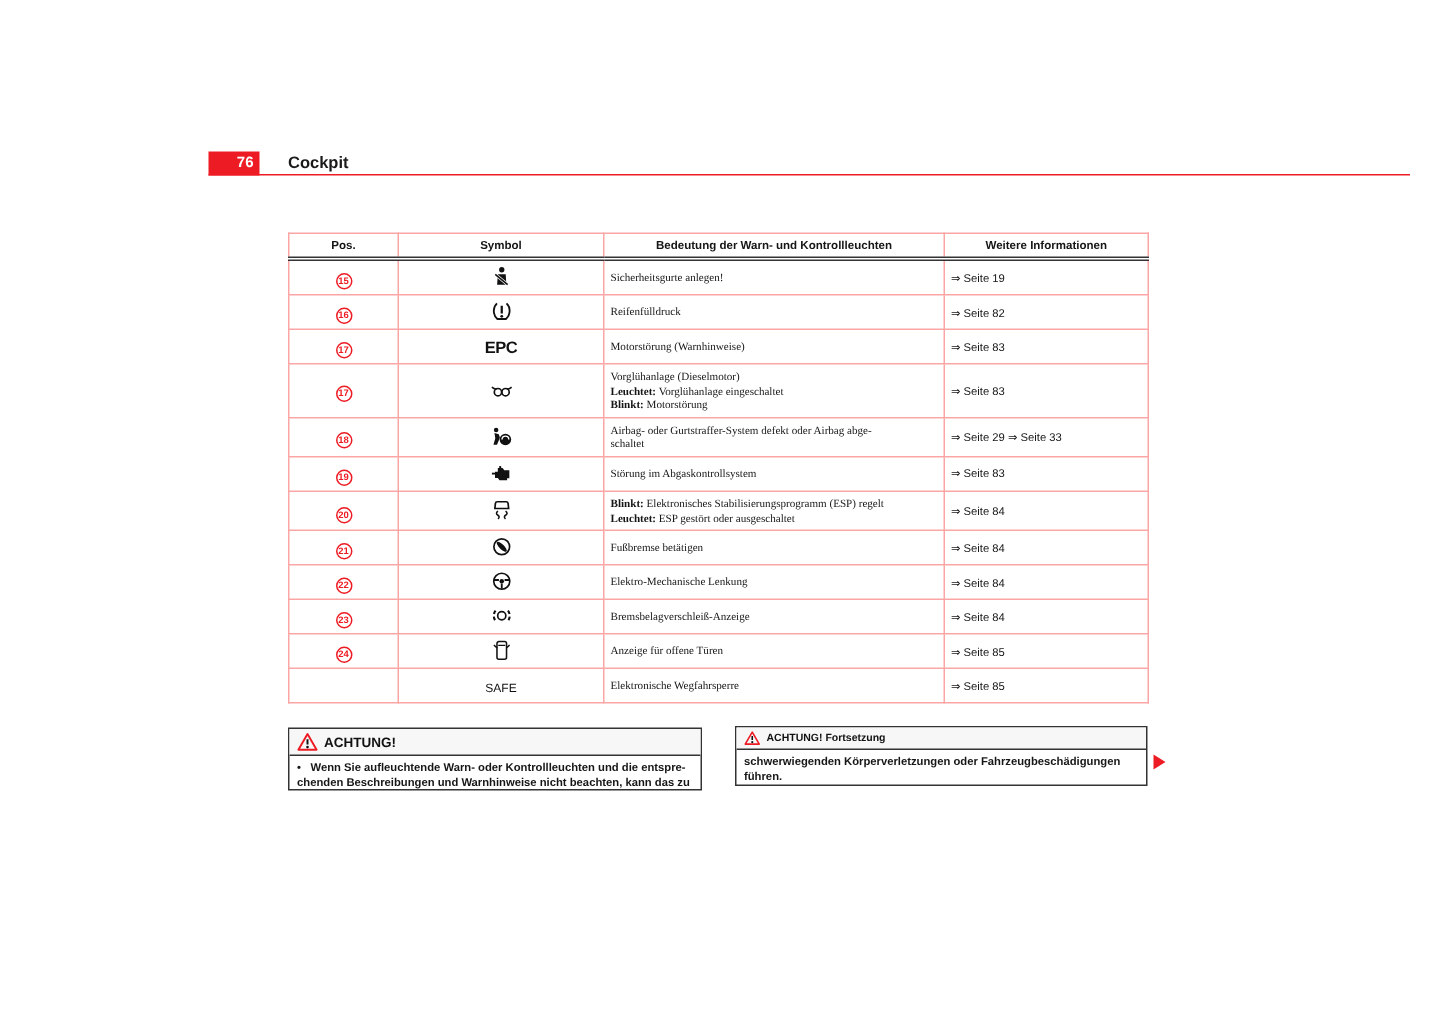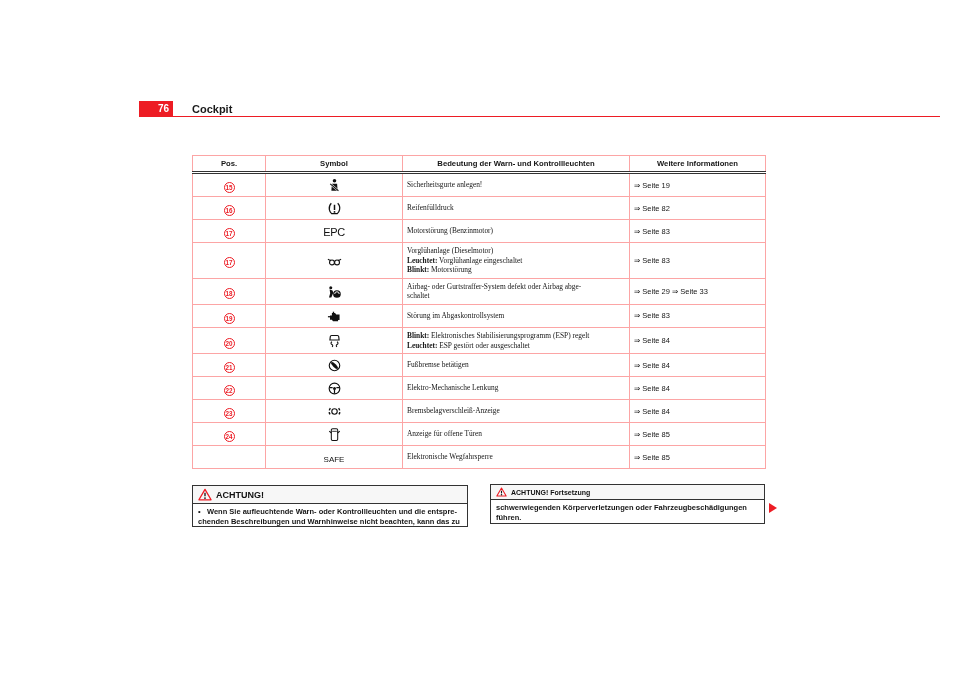--- a/index.html
+++ b/index.html
@@ -24,21 +24,21 @@
     border-bottom:3px double #333; color:#161616; }
   td.c-pos { text-align:center; padding:2px; }
   td.c-sym { text-align:center; padding:2px; }
   td.c-mean { font-size:7.4px; padding:3px 4px; line-height:9.6px; color:#161616; }
   td.c-info { font-size:7.5px; padding:3px 4px; color:#161616; }
   .mline { white-space:nowrap;font-family:Liberation Serif, serif; }
   .pos-circle { display:inline-block; width:11px; height:11px; border:1px solid var(--accent,#ed1c24);
     border-radius:50%; color:var(--accent,#ed1c24); font-size:6.3px; font-weight:bold;
     line-height:10px; text-align:center; }
   .sym-svg { width:15px; height:15px; display:inline-block; vertical-align:middle; }
-  .sym-epc { font-size:11px; font-weight:normal; letter-spacing:-0.3px; font-stretch:condensed; }
+  .sym-epc { font-size:11px; font-weight:bold; letter-spacing:-0.3px; font-stretch:condensed; }
   .sym-safe { font-size:8px;text-align:right; }
 
   
   .warnbox { position:absolute; border:1px solid #333; background:#fff; }
   .warnbox .wb-head { display:flex; align-items:center; gap:4px; padding:2px 5px;
     border-bottom:1px solid #333; background:#f7f7f7; }
   .warnbox .wb-body { padding:3px 5px 5px 5px; font-size:7.5px; font-weight:bold;
     line-height:9.8px; color:#161616; }
   .warn-left  { left:192px; top:485px; width:276px; height:42px; }
   .warn-right { left:490px; top:484px; width:275px; height:40px; }
@@ -103,21 +103,21 @@
               </svg></span></td>
           <td class="c-mean">
             <div class="mline"><span>Reifenfülldruck</span></div>
           </td>
           <td class="c-info">⇒ Seite 82</td>
         </tr>
         <tr>
           <td class="c-pos"><span class="pos-circle">17</span></td>
           <td class="c-sym"><span class="sym-epc">EPC</span></td>
           <td class="c-mean">
-            <div class="mline"><span>Motorstörung (Benzinmotor)</span></div>
+            <div class="mline"><span>Motorstörung (Warnhinweise)</span></div>
           </td>
           <td class="c-info">⇒ Seite 83</td>
         </tr>
         <tr>
           <td class="c-pos"><span class="pos-circle">17</span></td>
           <td class="c-sym"><span><svg class="sym-svg" viewBox="0 0 16 16" fill="none" stroke="#111" stroke-width="1.2">
                 <circle cx="5.3" cy="9" r="2.6"></circle>
                 <circle cx="10.7" cy="9" r="2.6"></circle>
                 <path d="M1 5.4 C2.3 6.6 3.3 6.9 4.3 6.7"></path>
                 <path d="M15 5.4 C13.7 6.6 12.7 6.9 11.7 6.7"></path>

